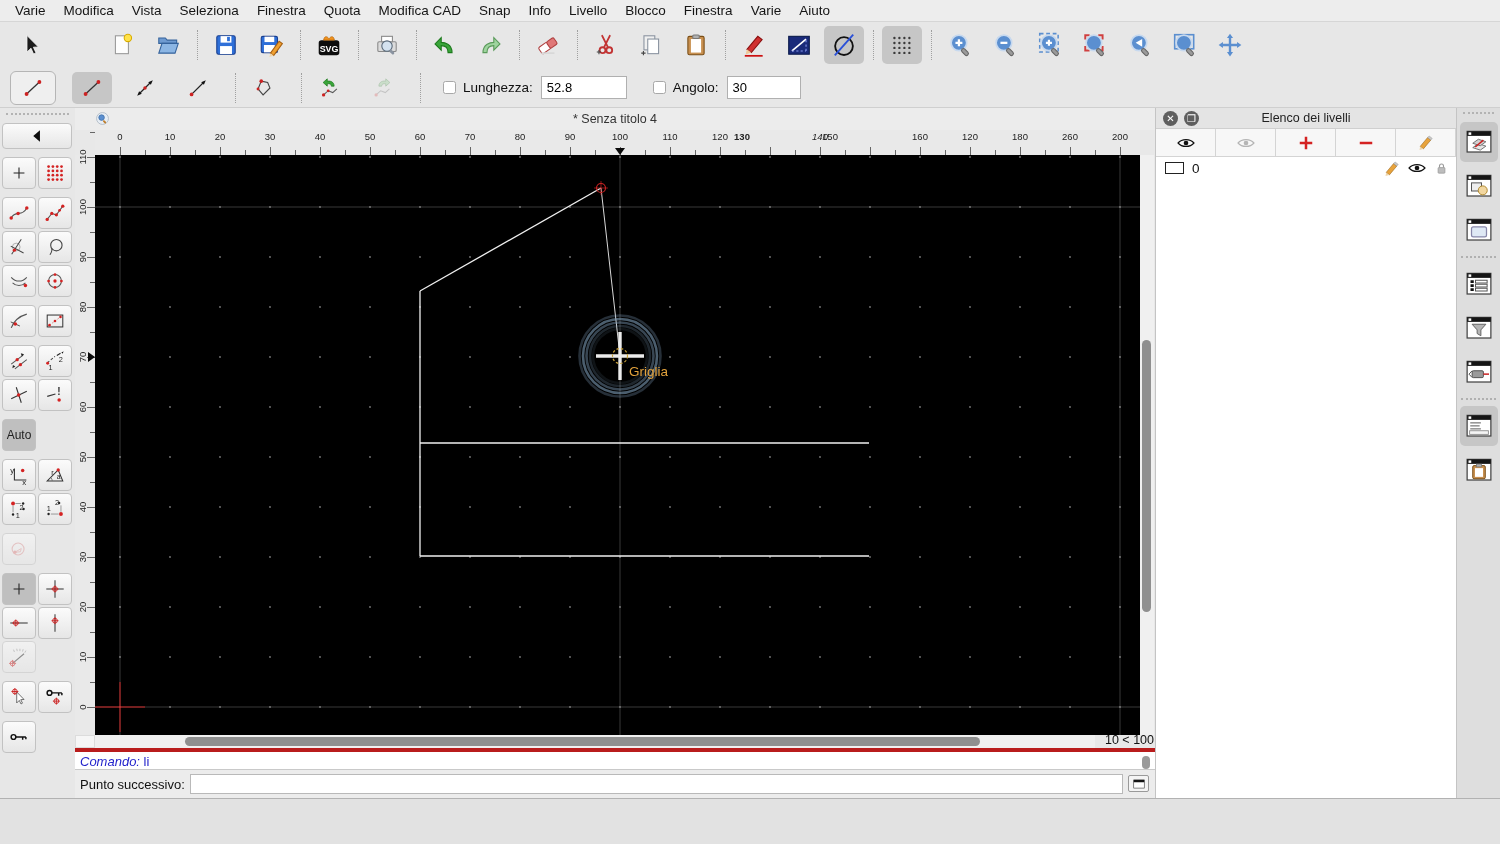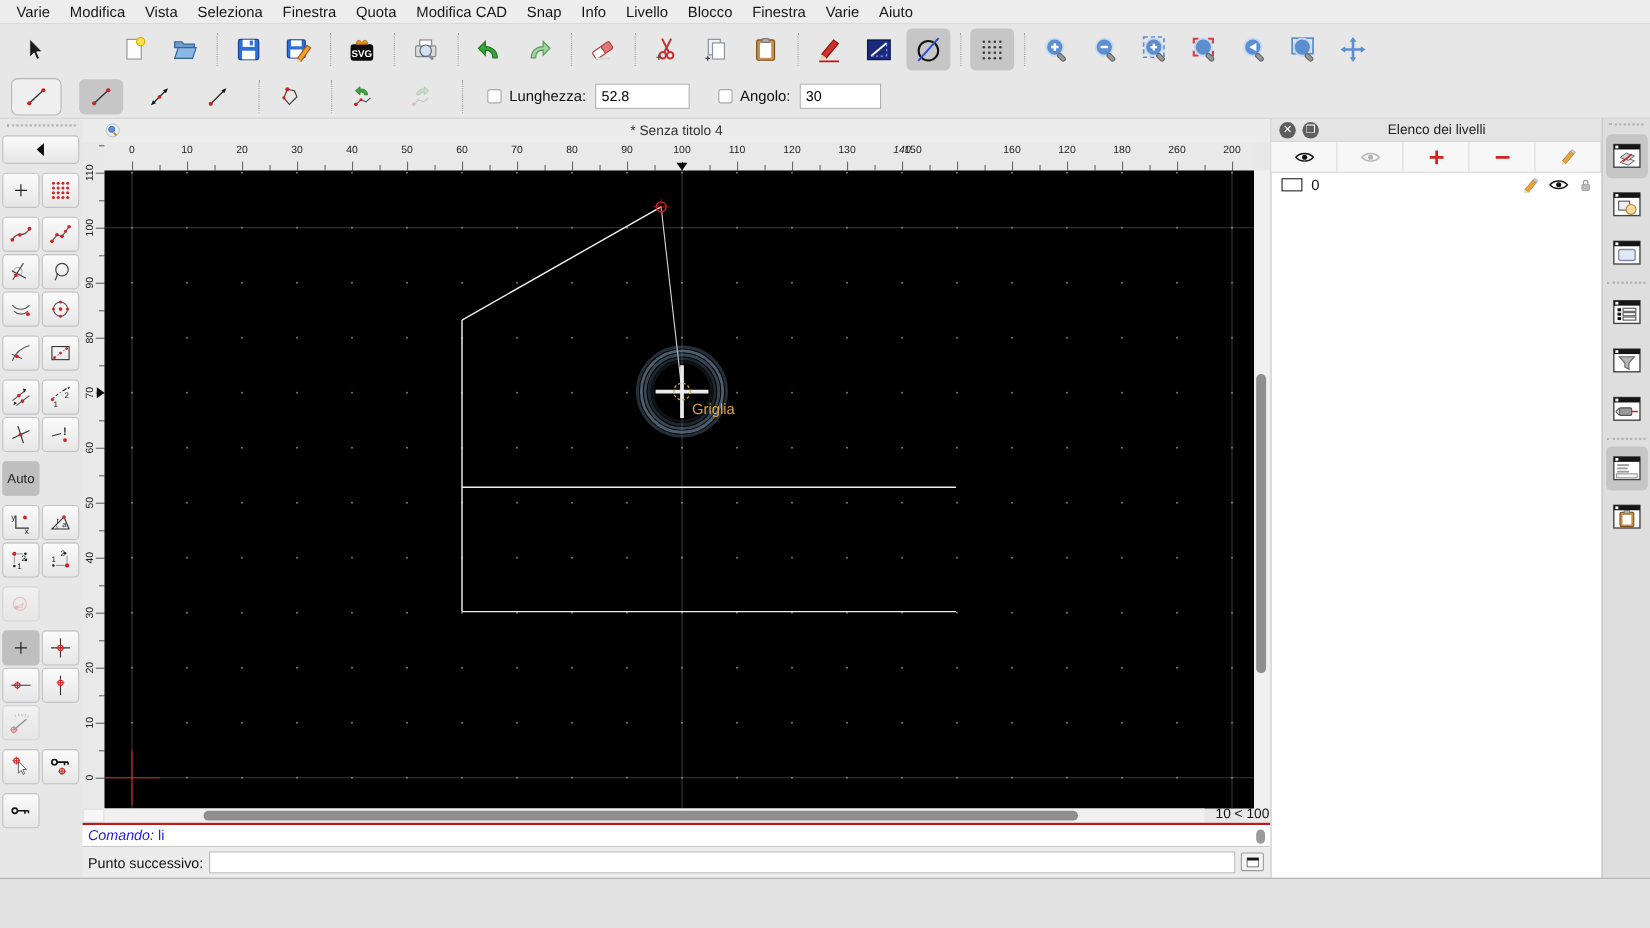--- a/index.html
+++ b/index.html
@@ -64,21 +64,21 @@
   
   #vscroll { position:absolute; left:1140px; top:155px; width:14px; height:580px; background:#f0f0f0; }
   #vscroll .thumb { position:absolute; left:2px; width:9px; background:#8f8f8f; border-radius:4.5px; }
   #hscroll { position:absolute; left:95px; top:735px; width:1000px; height:13px; background:#f0f0f0; }
   #hscroll .thumb { position:absolute; top:2px; height:9px; background:#8f8f8f; border-radius:4.5px; }
   #hstub { position:absolute; left:75px; top:735px; width:20px; height:13px; background:#f6f6f6; border:1px solid #dcdcdc; }
   #grid-status { position:absolute; left:1090px; top:733px; width:64px; height:15px; font-size:12.5px;
                  color:#111; text-align:right; }
   
   #cmd-history { position:absolute; left:75px; top:748px; width:1080px; height:22px; background:#fff;
-                 border-top:2px solid #b91c1c; border-bottom:1px solid #c9c9c9; font-size:13px; line-height:20px;
+                 border-top:4px solid #b91c1c; border-bottom:1px solid #c9c9c9; font-size:13px; line-height:20px;
                  padding-left:5px; }
   #cmd-history .c-label { color:#2323cc; font-style:italic; }
   #cmd-history .c-val { color:#2323cc; }
   #cmd-history .pill { position:absolute; right:5px; top:4px; width:8px; height:13px; background:#9a9a9a; border-radius:4px; }
   #cmd-row { position:absolute; left:75px; top:770px; width:1080px; height:28px; background:#ececec;
              display:flex; align-items:center; }
   #cmd-prompt { font-size:13px; color:#111; margin-left:5px; }
   #cmd-input { position:absolute; left:115px; right:32px; top:4px; height:20px; border:1px solid #b9b9b9;
                background:#fff; font-size:13px; font-family:"Liberation Sans",sans-serif; }
   #cmd-toggle { position:absolute; right:6px; top:5px; width:21px; height:17px; background:#f4f4f4;
@@ -814,21 +814,21 @@
       <span class="hr-tick" style="left: 500px; height: 5px;"></span>
       <span class="hr-label" style="left: 525px;">100</span>
       <span class="hr-tick" style="left: 525px; height: 8px;"></span>
       <span class="hr-tick" style="left: 550px; height: 5px;"></span>
       <span class="hr-label" style="left: 575px;">110</span>
       <span class="hr-tick" style="left: 575px; height: 8px;"></span>
       <span class="hr-tick" style="left: 600px; height: 5px;"></span>
       <span class="hr-label" style="left: 625px;">120</span>
       <span class="hr-tick" style="left: 625px; height: 8px;"></span>
       <span class="hr-tick" style="left: 650px; height: 5px;"></span>
-      <span class="hr-label" style="left: 675px;">130</span>
+      <span class="hr-label" style="left: 647px; font-weight: bold;">130</span>
       <span class="hr-tick" style="left: 675px; height: 8px;"></span>
       <span class="hr-tick" style="left: 700px; height: 5px;"></span>
       <span class="hr-label" style="left: 725px; font-style: italic;">140</span>
       <span class="hr-tick" style="left: 725px; height: 8px;"></span>
       <span class="hr-tick" style="left: 750px; height: 5px;"></span>
       <span class="hr-label" style="left: 735px;">150</span>
       <span class="hr-tick" style="left: 775px; height: 8px;"></span>
       <span class="hr-tick" style="left: 800px; height: 5px;"></span>
       <span class="hr-label" style="left: 825px;">160</span>
       <span class="hr-tick" style="left: 825px; height: 8px;"></span>

